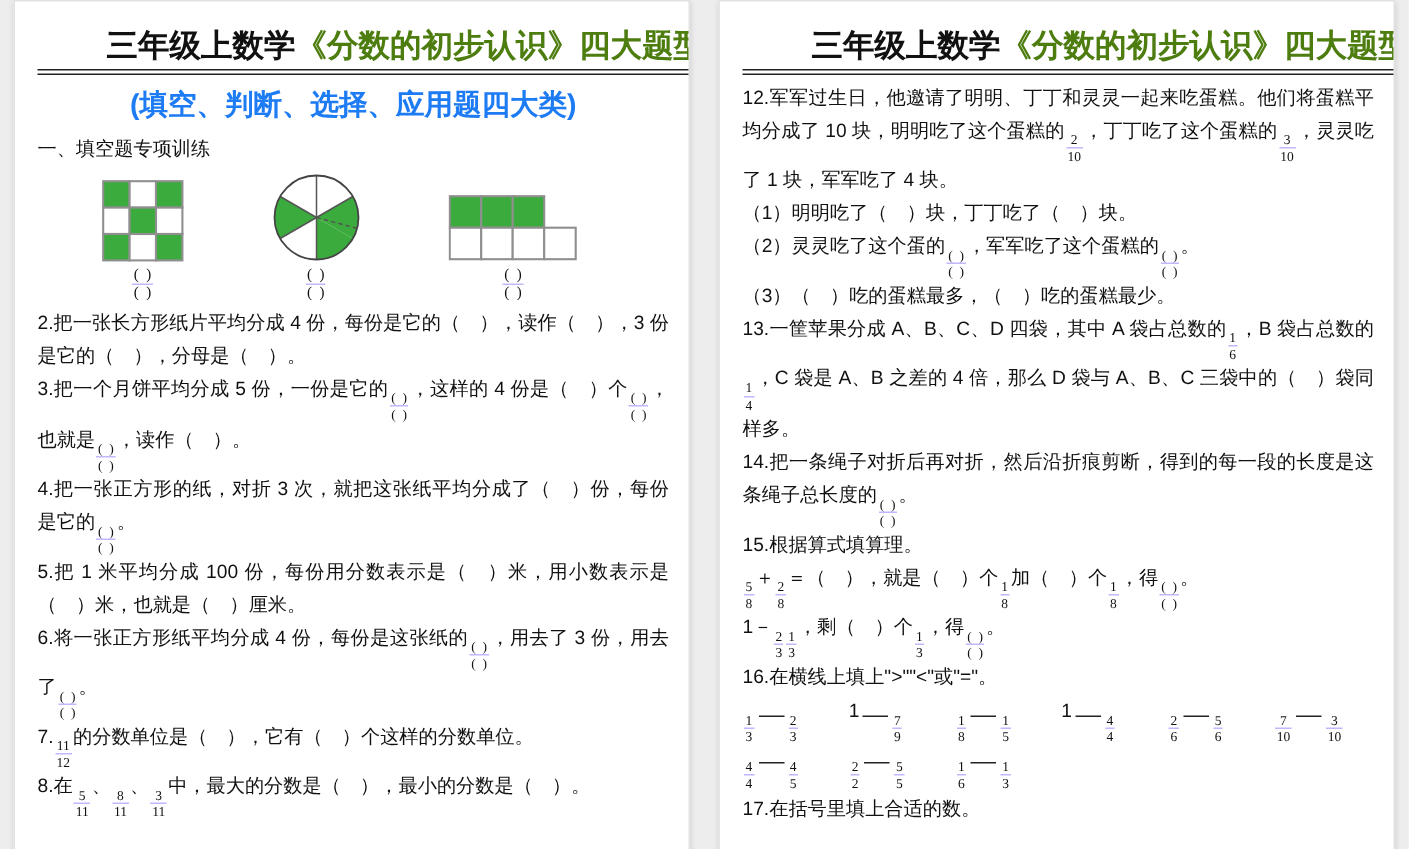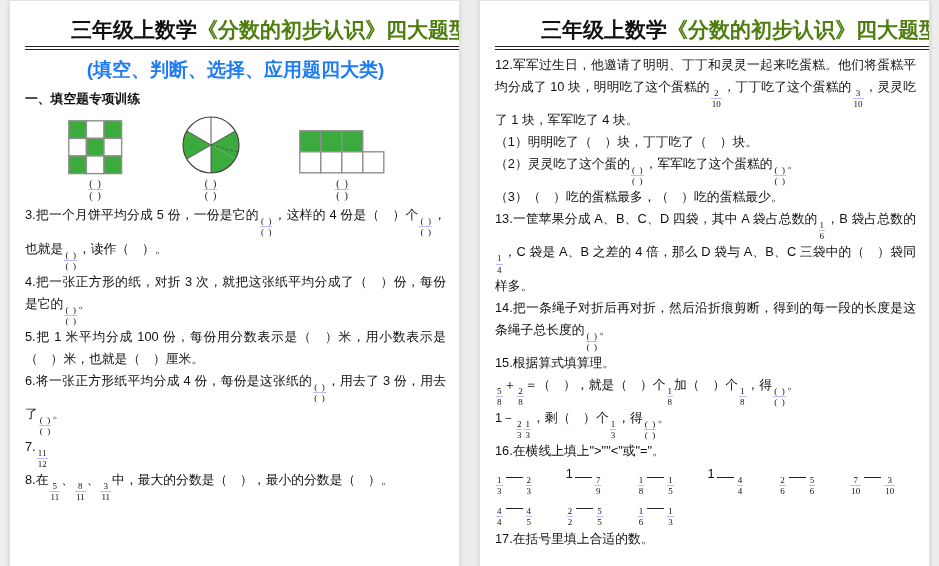--- a/index.html
+++ b/index.html
@@ -9,21 +9,21 @@
   .page{flex:none;width:451px;height:640px;background:#ffffff;box-sizing:border-box;
         border:1px solid #e2e2e2;box-shadow:0 1px 4px rgba(0,0,0,.15);
         padding:12px 13px 0 15px;overflow:hidden;}
   .ptitle{text-align:center;white-space:nowrap;margin-top:3px;}
   .ptitle .inner{display:inline-block;border-bottom:4px double #222;padding:0 2px 2px;
         font-weight:bold;font-size:21px;}
   .tb{color:#111;margin-left:44px;}
   .tr{color:#4d7c0f;}
   .subtitle{text-align:center;color:#1d7bf3;font-weight:bold;font-size:19px;margin:7px 0 5px;}
   .blocks{font-size:12.8px;line-height:1.72;color:#111;}
-  .h{font-weight:bold;}
+  .h{font-weight:normal;}
   .p{text-align:justify;}
   .frac{display:inline-flex;flex-direction:column;align-items:center;vertical-align:-5px;
         font-size:9px;line-height:1.12;margin:0 1px;
         font-family:"Liberation Serif","DejaVu Serif",serif;}
   .fn{display:block;padding:0 1px;}
   .fd{display:block;border-top:1px solid #c4b5fd;padding:0 1px;}
   .figs{display:flex;align-items:flex-end;justify-content:center;gap:58px;margin:5px 18px 3px 0;}
   .figcol{display:flex;flex-direction:column;align-items:center;gap:3px;}
   .figcol .frac{font-size:10px;}
   .cmp{display:grid;grid-template-columns:repeat(6,1fr);column-gap:4px;line-height:1.45;margin:3px 0 1px;}
@@ -91,20 +91,21 @@
               <rect x="21.8" y="21.8" width="21" height="21" fill="#fff" stroke="#8f8f8f" stroke-width="1.4"></rect>
               <rect x="42.8" y="21.8" width="21" height="21" fill="#fff" stroke="#8f8f8f" stroke-width="1.4"></rect>
               <rect x="63.8" y="21.8" width="21" height="21" fill="#fff" stroke="#8f8f8f" stroke-width="1.4"></rect>
             </svg>
             <span class="frac">
               <span class="fn">( )</span>
               <span class="fd">( )</span>
             </span>
           </div>
         </div>
+        <div class="p"><span>2.把一张长方形纸片平均分成 4 份，每份是它的（　），读作（　），3 份是它的（　），分母是（　）。</span></div>
         <div class="p"><span>3.把一个月饼平均分成 5 份，一份是它的</span><span class="frac">
             <span class="fn">( )</span>
             <span class="fd">( )</span>
           </span><span>，这样的 4 份是（　）个</span><span class="frac">
             <span class="fn">( )</span>
             <span class="fd">( )</span>
           </span><span>，也就是</span><span class="frac">
             <span class="fn">( )</span>
             <span class="fd">( )</span>
           </span><span>，读作（　）。</span></div>
@@ -116,21 +117,21 @@
         <div class="p"><span>6.将一张正方形纸平均分成 4 份，每份是这张纸的</span><span class="frac">
             <span class="fn">( )</span>
             <span class="fd">( )</span>
           </span><span>，用去了 3 份，用去了</span><span class="frac">
             <span class="fn">( )</span>
             <span class="fd">( )</span>
           </span><span>。</span></div>
         <div class="p"><span>7.</span><span class="frac">
             <span class="fn">11</span>
             <span class="fd">12</span>
-          </span></div>
+          </span><span>的分数单位是（　），它有（　）个这样的分数单位。</span></div>
         <div class="p"><span>8.在</span><span class="frac">
             <span class="fn">5</span>
             <span class="fd">11</span>
           </span><span>、</span><span class="frac">
             <span class="fn">8</span>
             <span class="fd">11</span>
           </span><span>、</span><span class="frac">
             <span class="fn">3</span>
             <span class="fd">11</span>
           </span><span>中，最大的分数是（　），最小的分数是（　）。</span></div>

